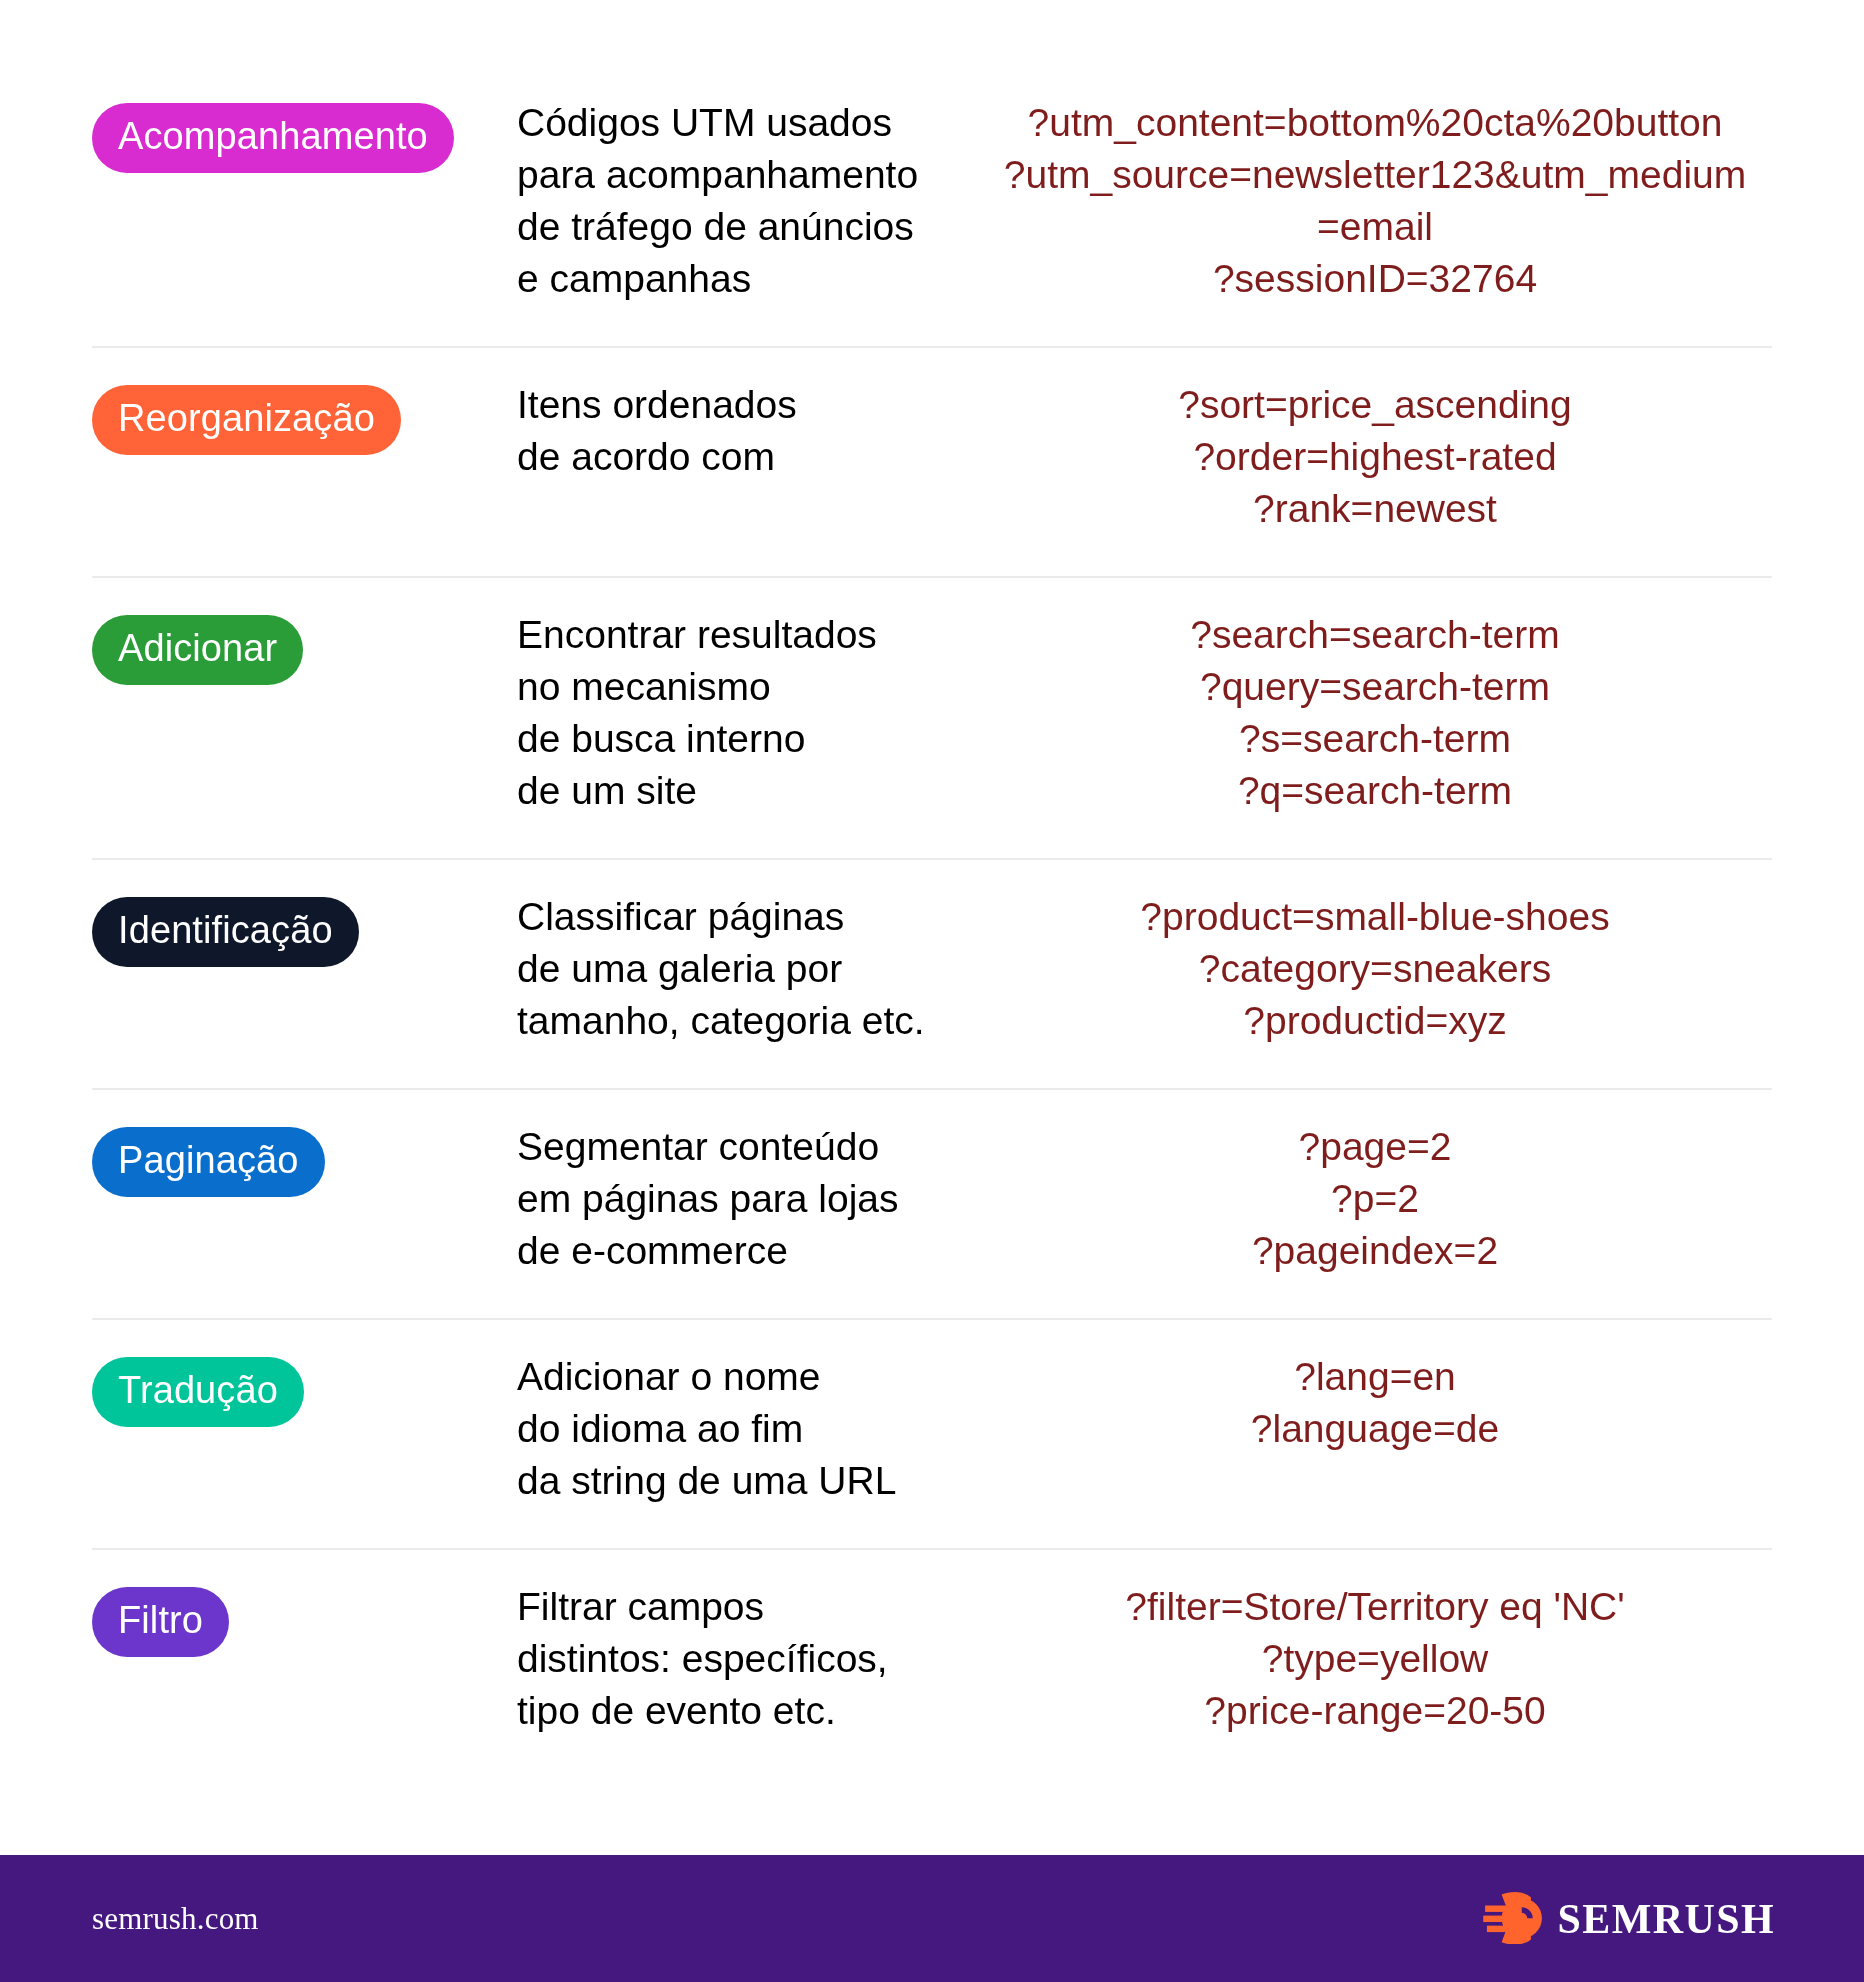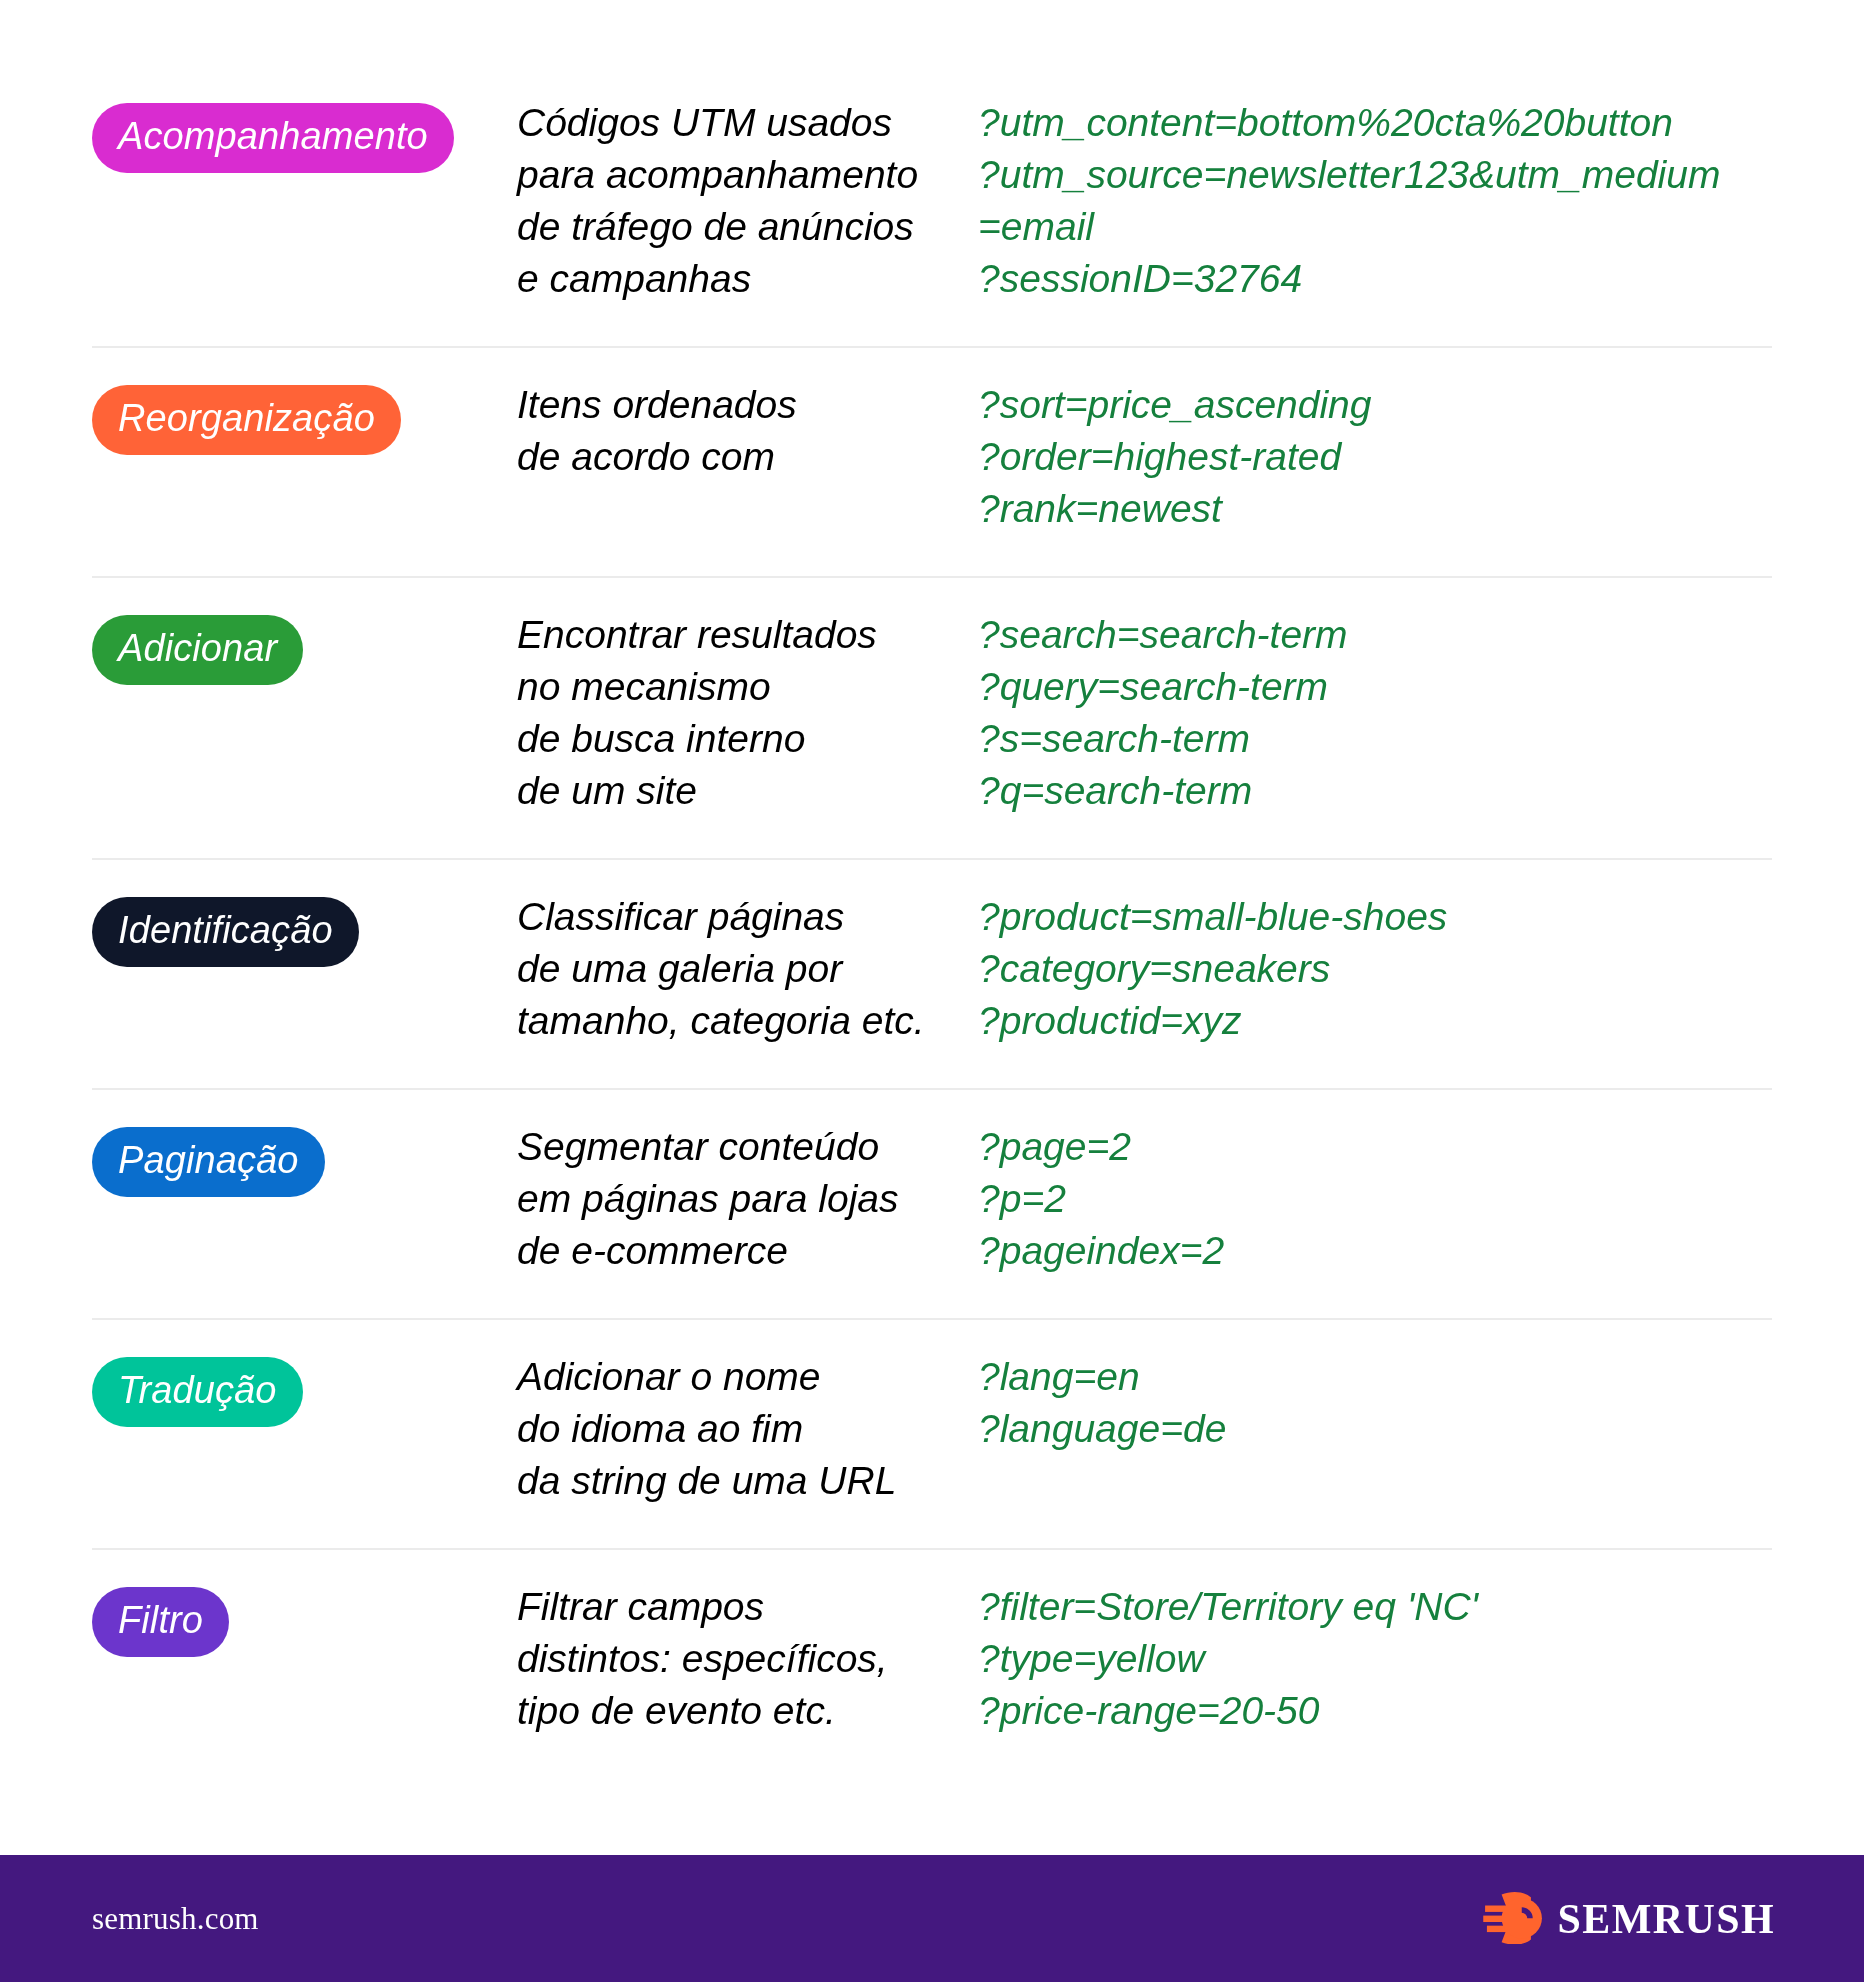--- a/index.html
+++ b/index.html
@@ -20,21 +20,20 @@
   }
   .table-area {
     flex: 1 1 auto;
     padding: 66px 92px 0 92px;
   }
   .row {
     display: flex;
     align-items: flex-start;
     padding: 0 0 0 0;
     border-bottom: 2.8px solid #ebebeb;
-    font-style: italic;
   }
   .row:last-child { border-bottom: none; }
   .row-inner {
     display: flex;
     align-items: flex-start;
     width: 100%;
     padding: 31px 0 41px 0;
   }
   .col-badge {
     flex: 0 0 425px;
@@ -59,22 +58,23 @@
   }
   .txt-line {
     font-size: 39px;
     line-height: 52px;
     color: #000000;
     white-space: nowrap;
   }
   .param-line {
     font-size: 39px;
     line-height: 52px;
-    color: #15803d;
+    color: #7f1d1d;
     white-space: nowrap;
+    text-align: center;
   }
   
   .footer {
     flex: 0 0 auto;
     height: 127px;
     background: #44187f;
     display: flex;
     align-items: center;
     justify-content: space-between;
     padding: 0 89px 0 92px;

